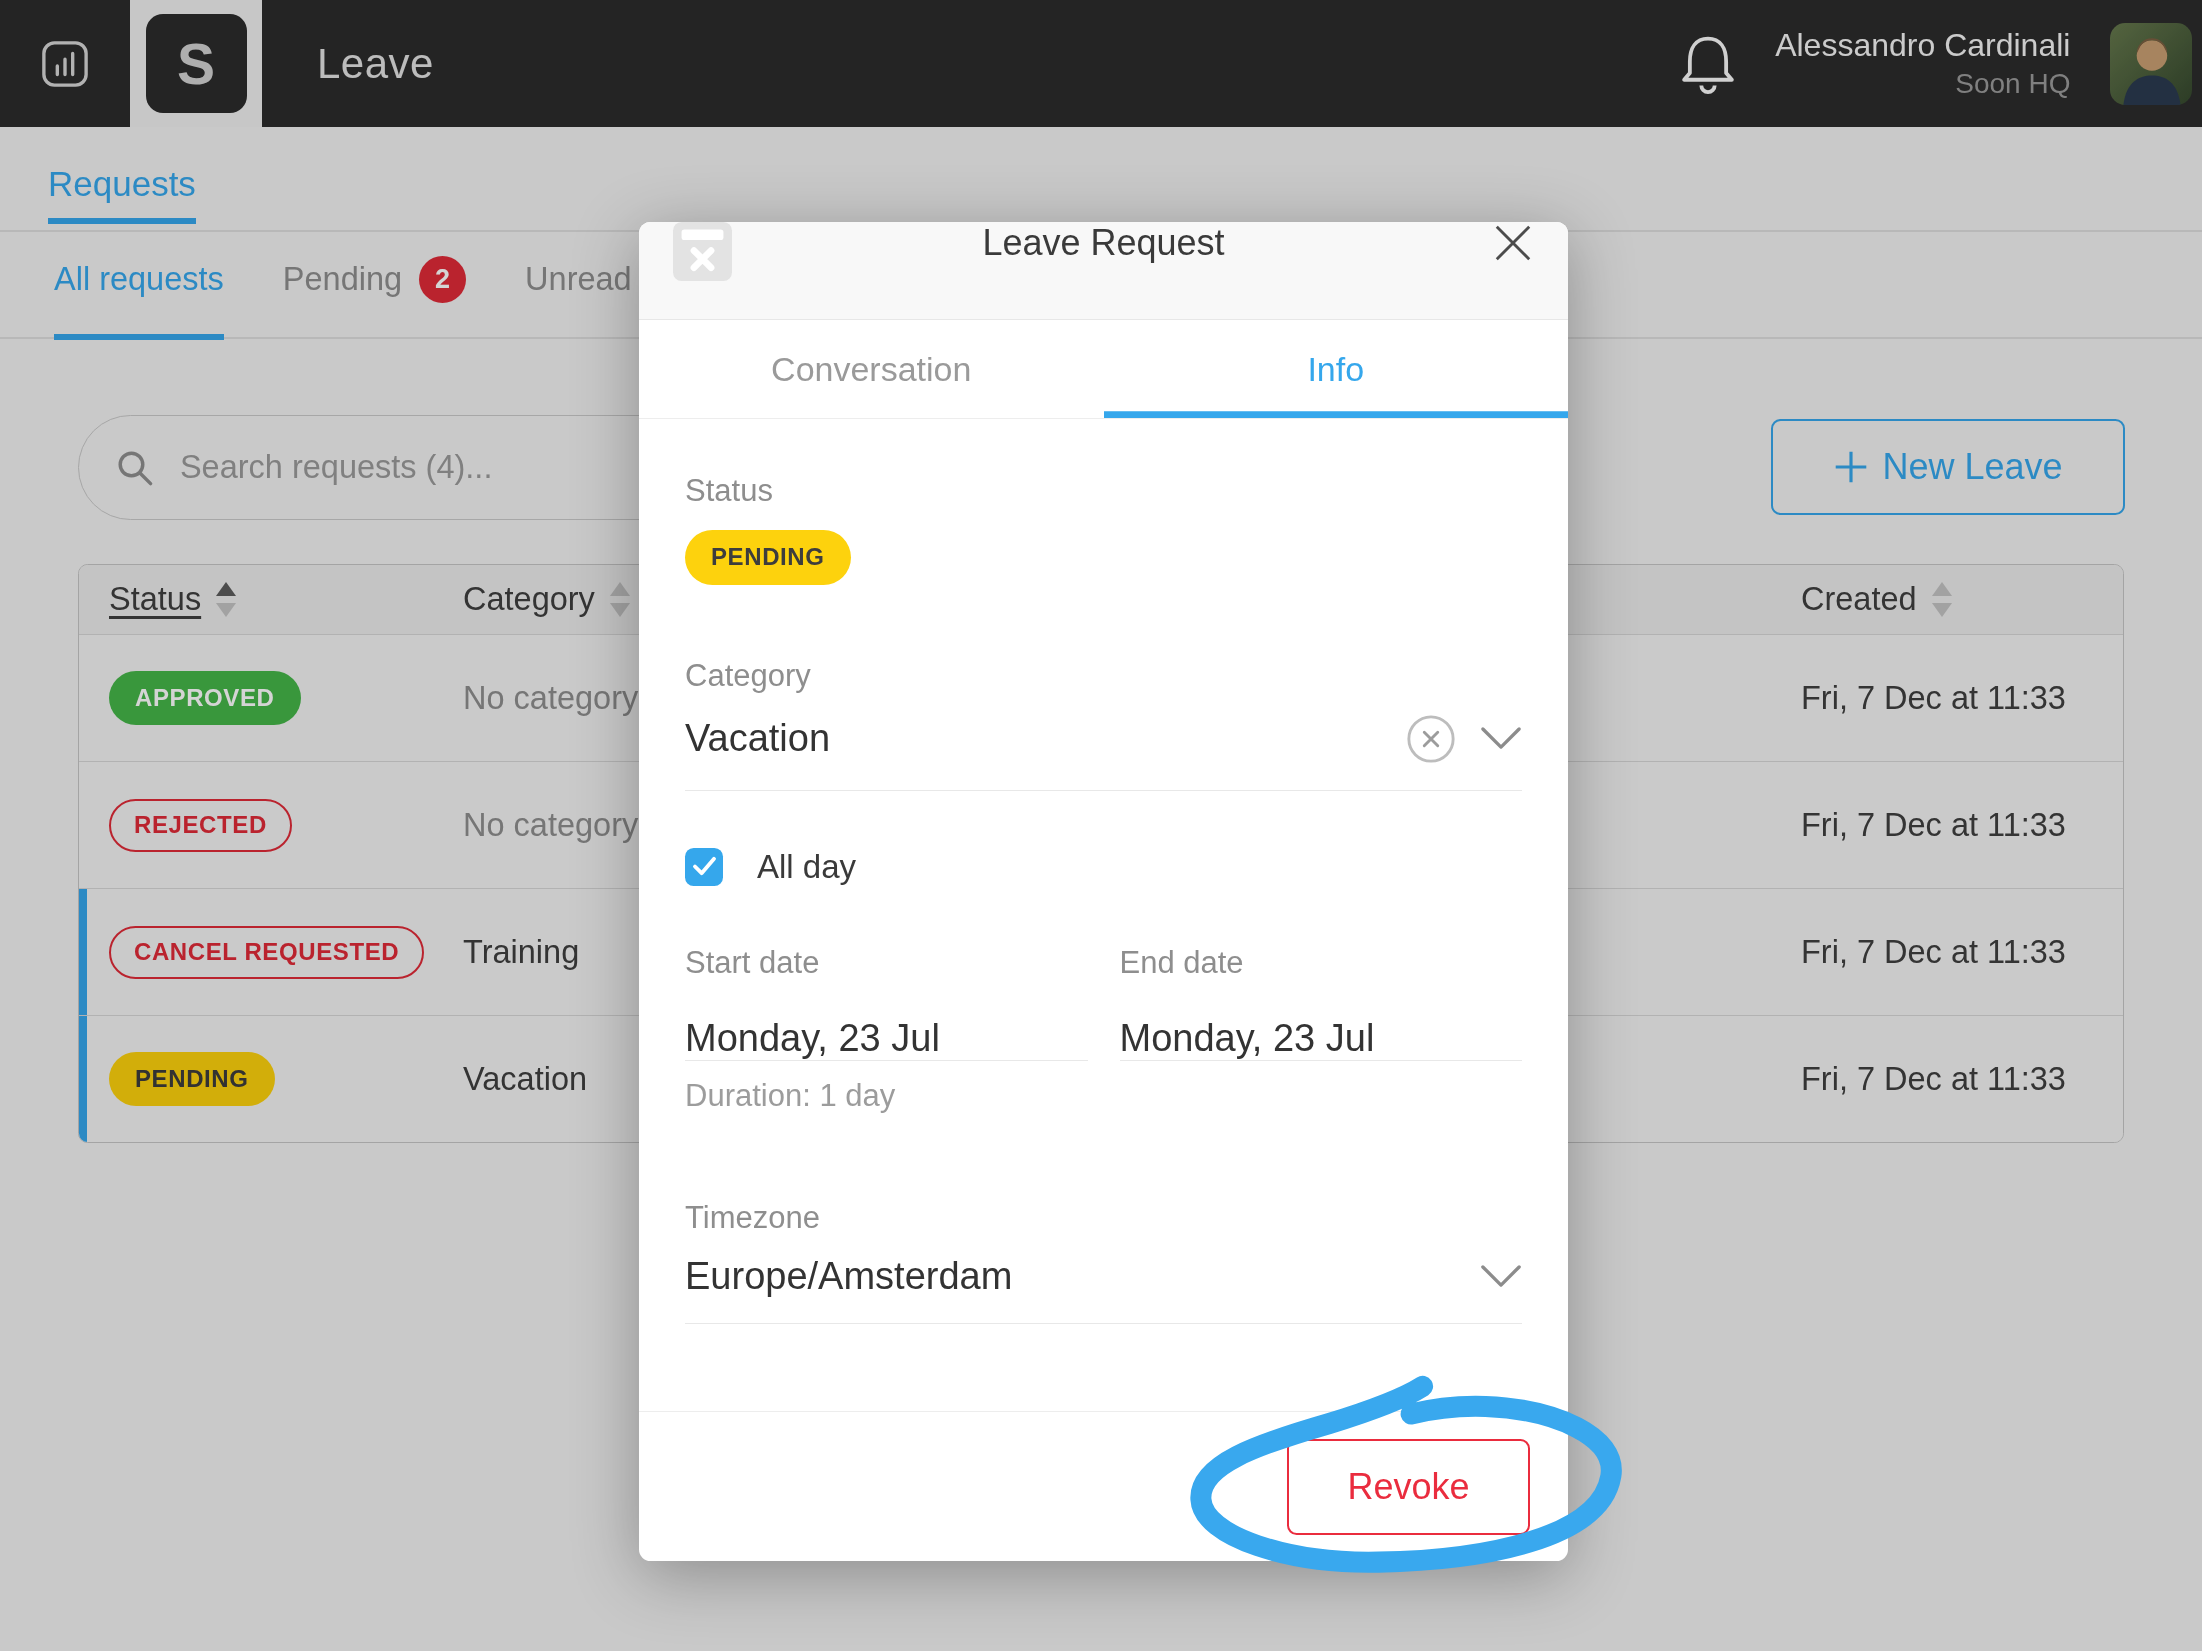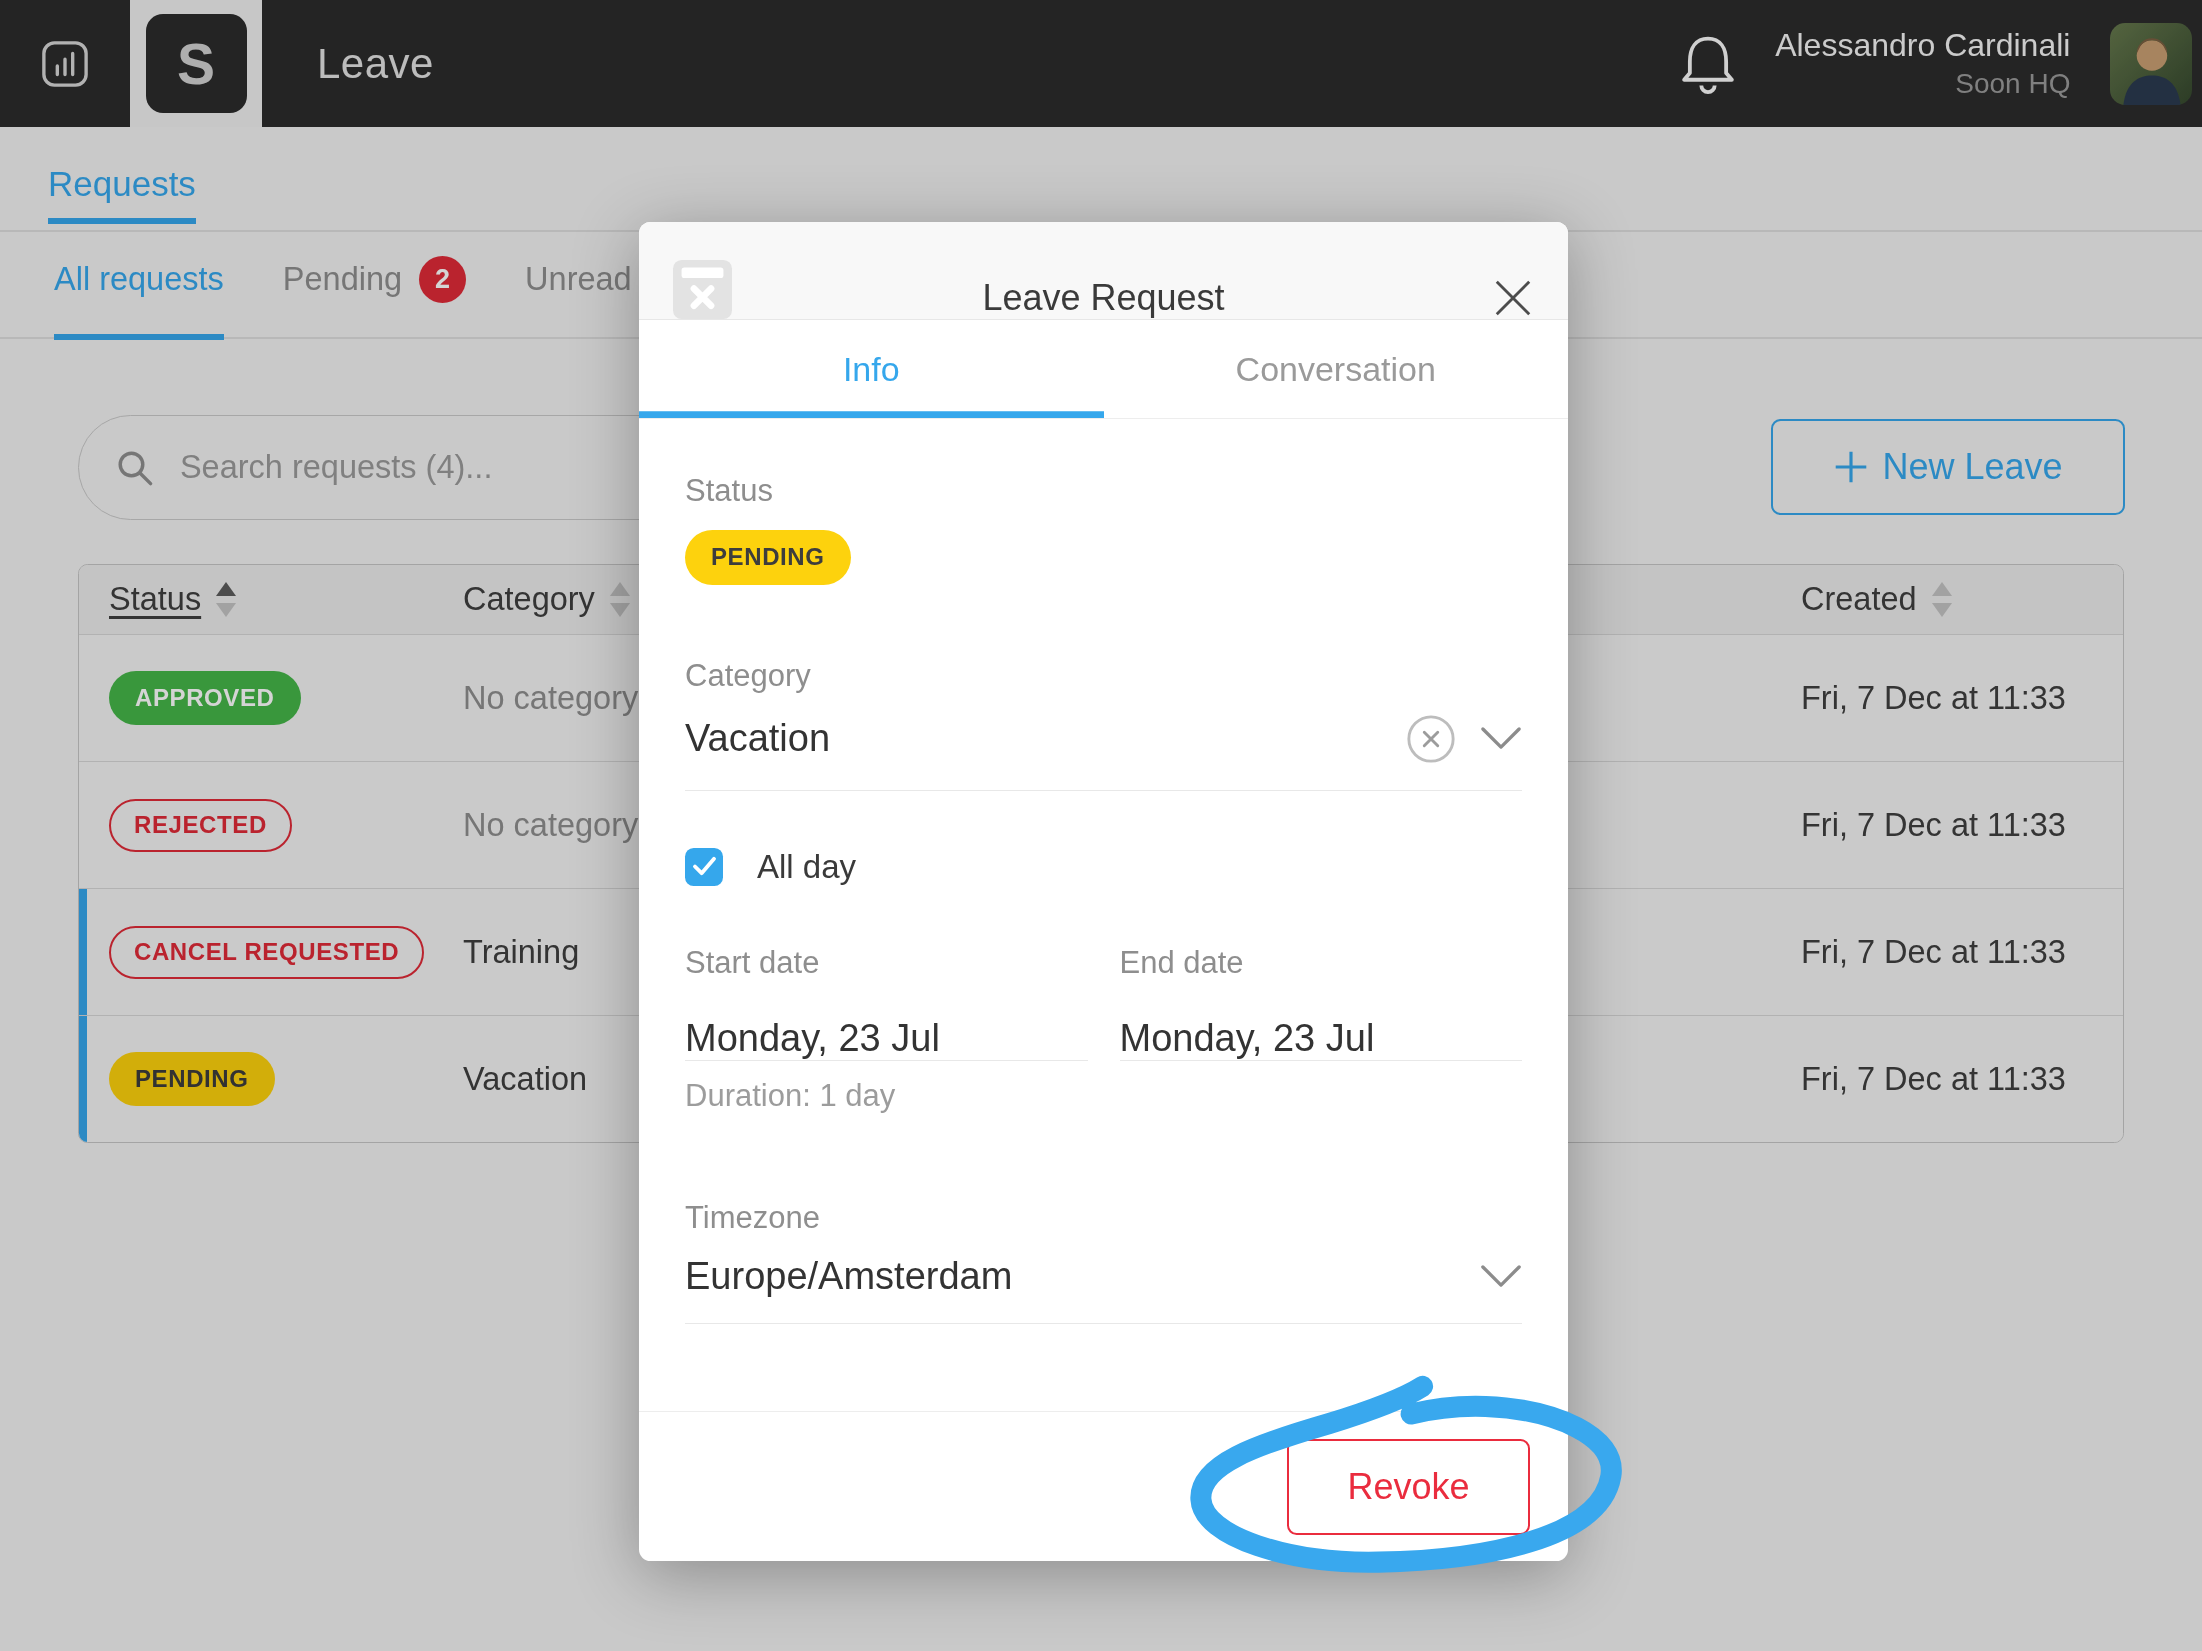--- a/index.html
+++ b/index.html
@@ -65,21 +65,21 @@
   .cat-dark{color:#3f3f3f}
   .created-cell{color:#3f3f3f}
 
   
   .overlay{position:absolute;inset:0;background:rgba(0,0,0,.17);z-index:5}
 
   
   .modal{position:absolute;left:639px;top:222px;width:929px;height:1339px;background:#fff;border-radius:11.5px;z-index:10;
          box-shadow:0 13.4px 67px rgba(0,0,0,.30);display:flex;flex-direction:column}
   .m-header{height:98px;background:#f8f8f8;border-bottom:1.9px solid #e7e7e7;border-radius:11.5px 11.5px 0 0;
-            display:flex;align-items:flex-end;padding:0 34px;position:relative;flex:none}
+            display:flex;align-items:flex-start;padding:0 34px;position:relative;flex:none}
   .m-title{position:absolute;left:0;right:0;text-align:center;font-size:36px;color:#3a3a3a}
   .win-icon{width:59px;height:59px;border-radius:8.6px;background:#e3e3e3;position:relative;z-index:1;cursor:pointer;flex:none}
   .m-close{margin-left:auto;position:relative;z-index:1;cursor:pointer;display:flex;align-items:center}
   .m-tabs{display:flex;height:99px;border-bottom:1.9px solid #ededed;flex:none}
   .m-tab{flex:1;display:flex;align-items:center;justify-content:center;font-size:34px;color:#9a9a9a;cursor:pointer}
   .m-tab.active{color:var(--blue);box-shadow:inset 0 -6.7px 0 var(--blue)}
   .m-body{flex:1;padding:0 46px;overflow:hidden}
   .f-label{font-size:31px;color:var(--gray-text)}
   .lab-status{margin-top:54px}
   .m-badge{margin-top:21px}
@@ -239,22 +239,22 @@
         </svg>
       </div>
       <div class="m-close">
         <svg width="42" height="42" viewBox="0 0 44 44">
           <path d="M5 5 L39 39 M39 5 L5 39" stroke="#4c4c4c" stroke-width="3" fill="none"></path>
         </svg>
       </div>
     </div>
 
     <div class="m-tabs">
+      <div class="m-tab">Conversation</div>
       <div class="m-tab active">Info</div>
-      <div class="m-tab">Conversation</div>
     </div>
 
     <div class="m-body">
       <div class="f-label lab-status">Status</div>
       <div class="badge solid-yellow m-badge">PENDING</div>
 
       <div class="f-label lab-category">Category</div>
       <div class="value-row">
         <span class="value">Vacation</span>
         <span class="row-icons">

